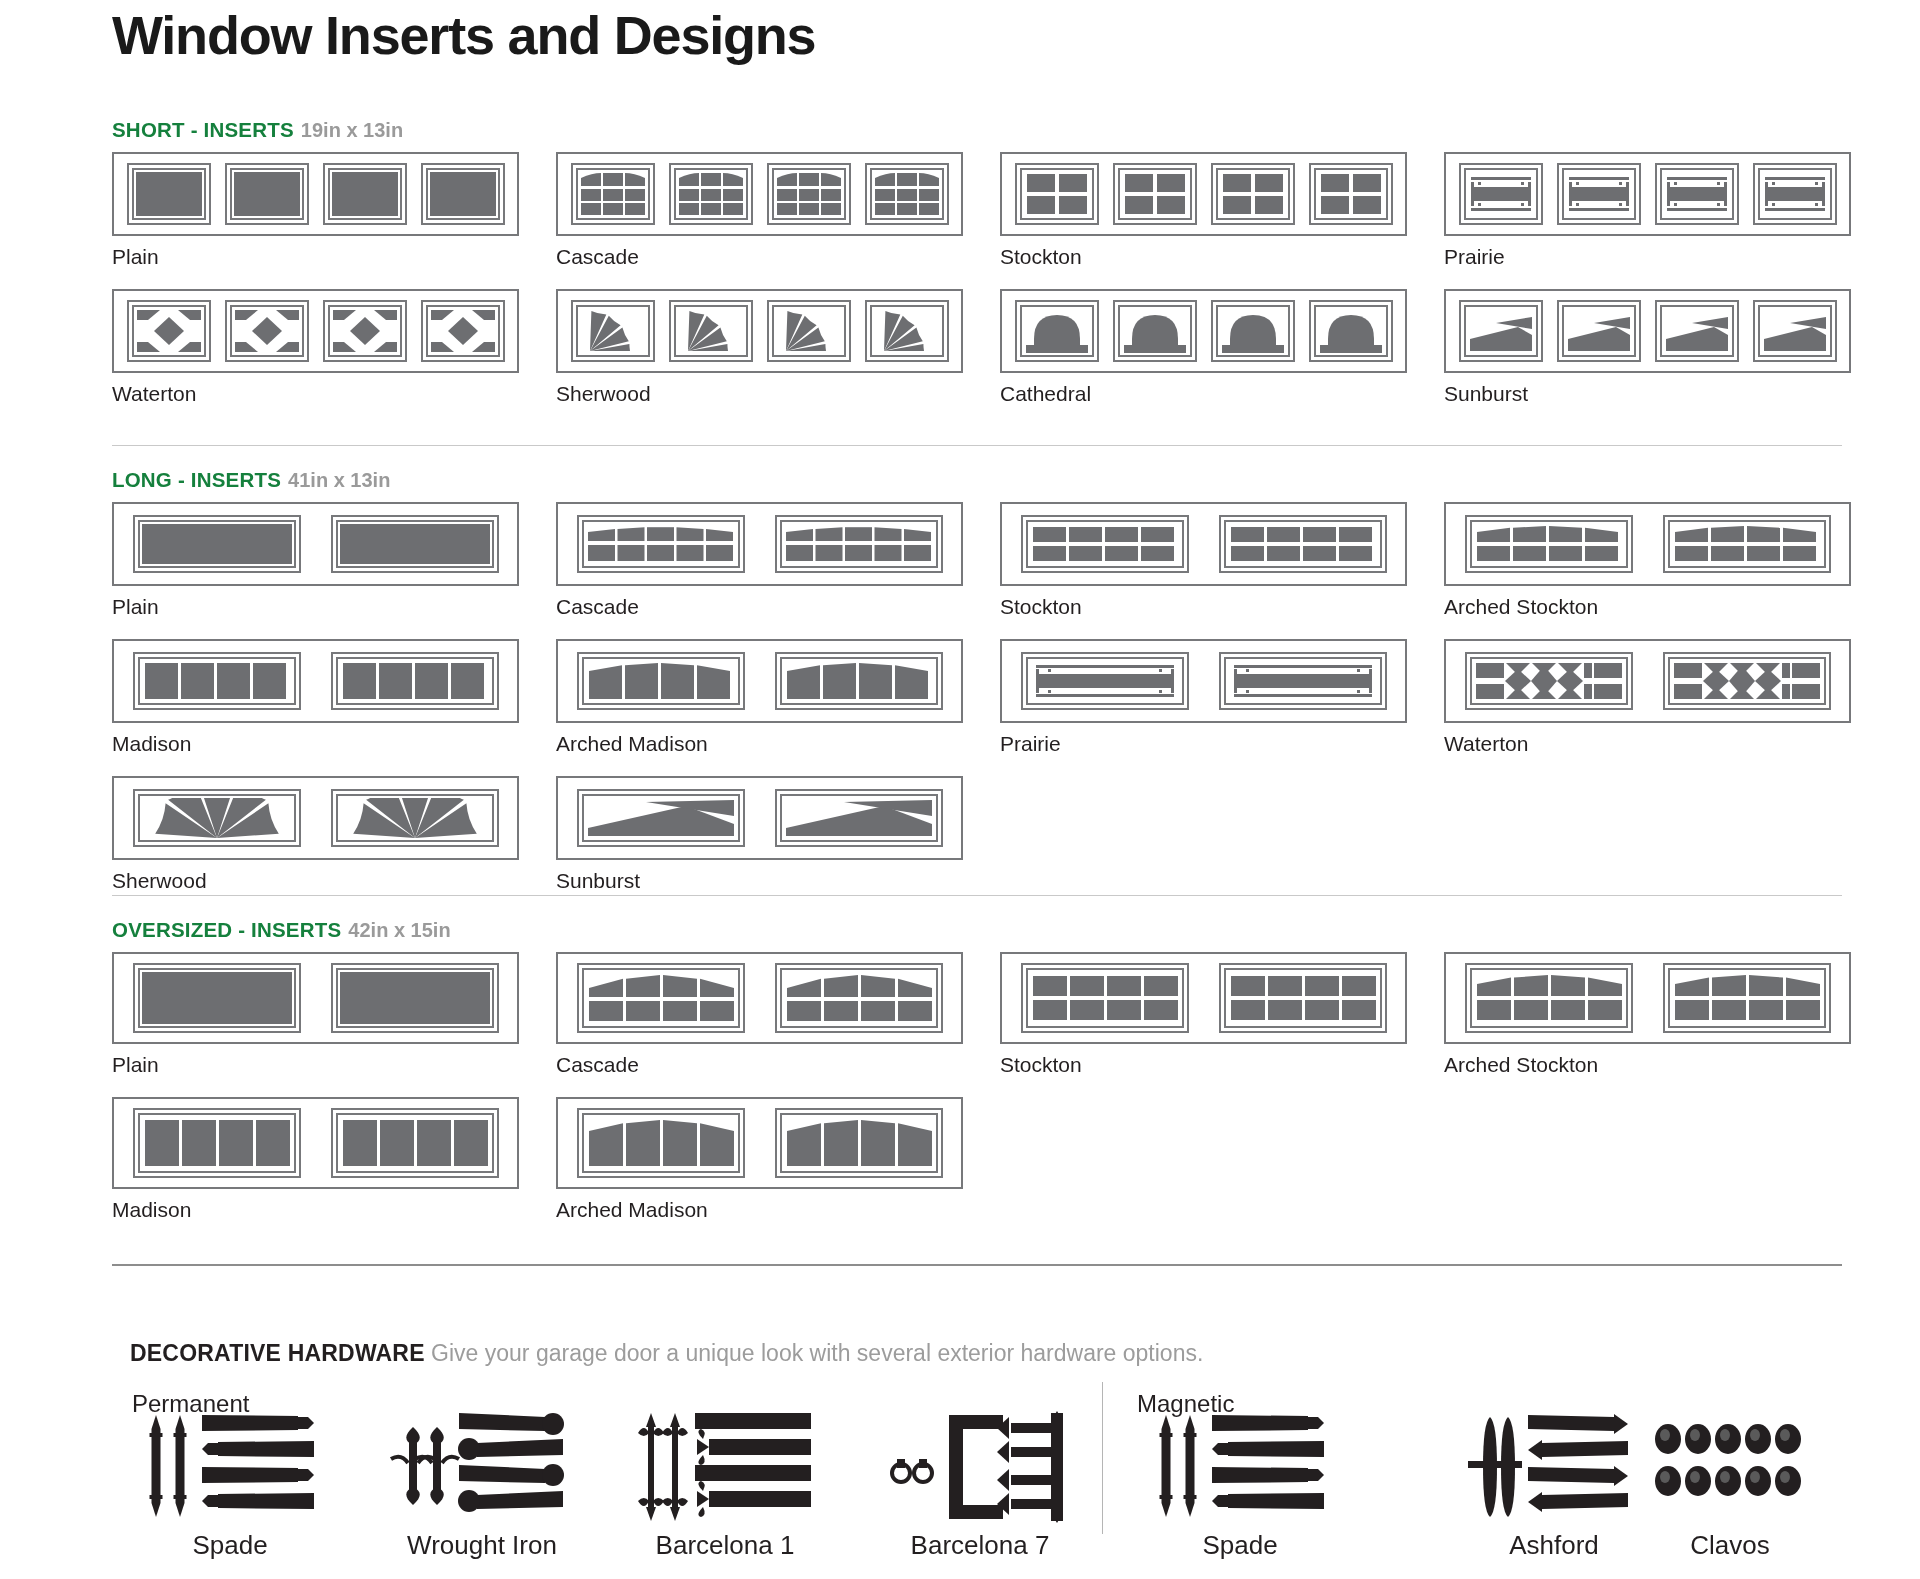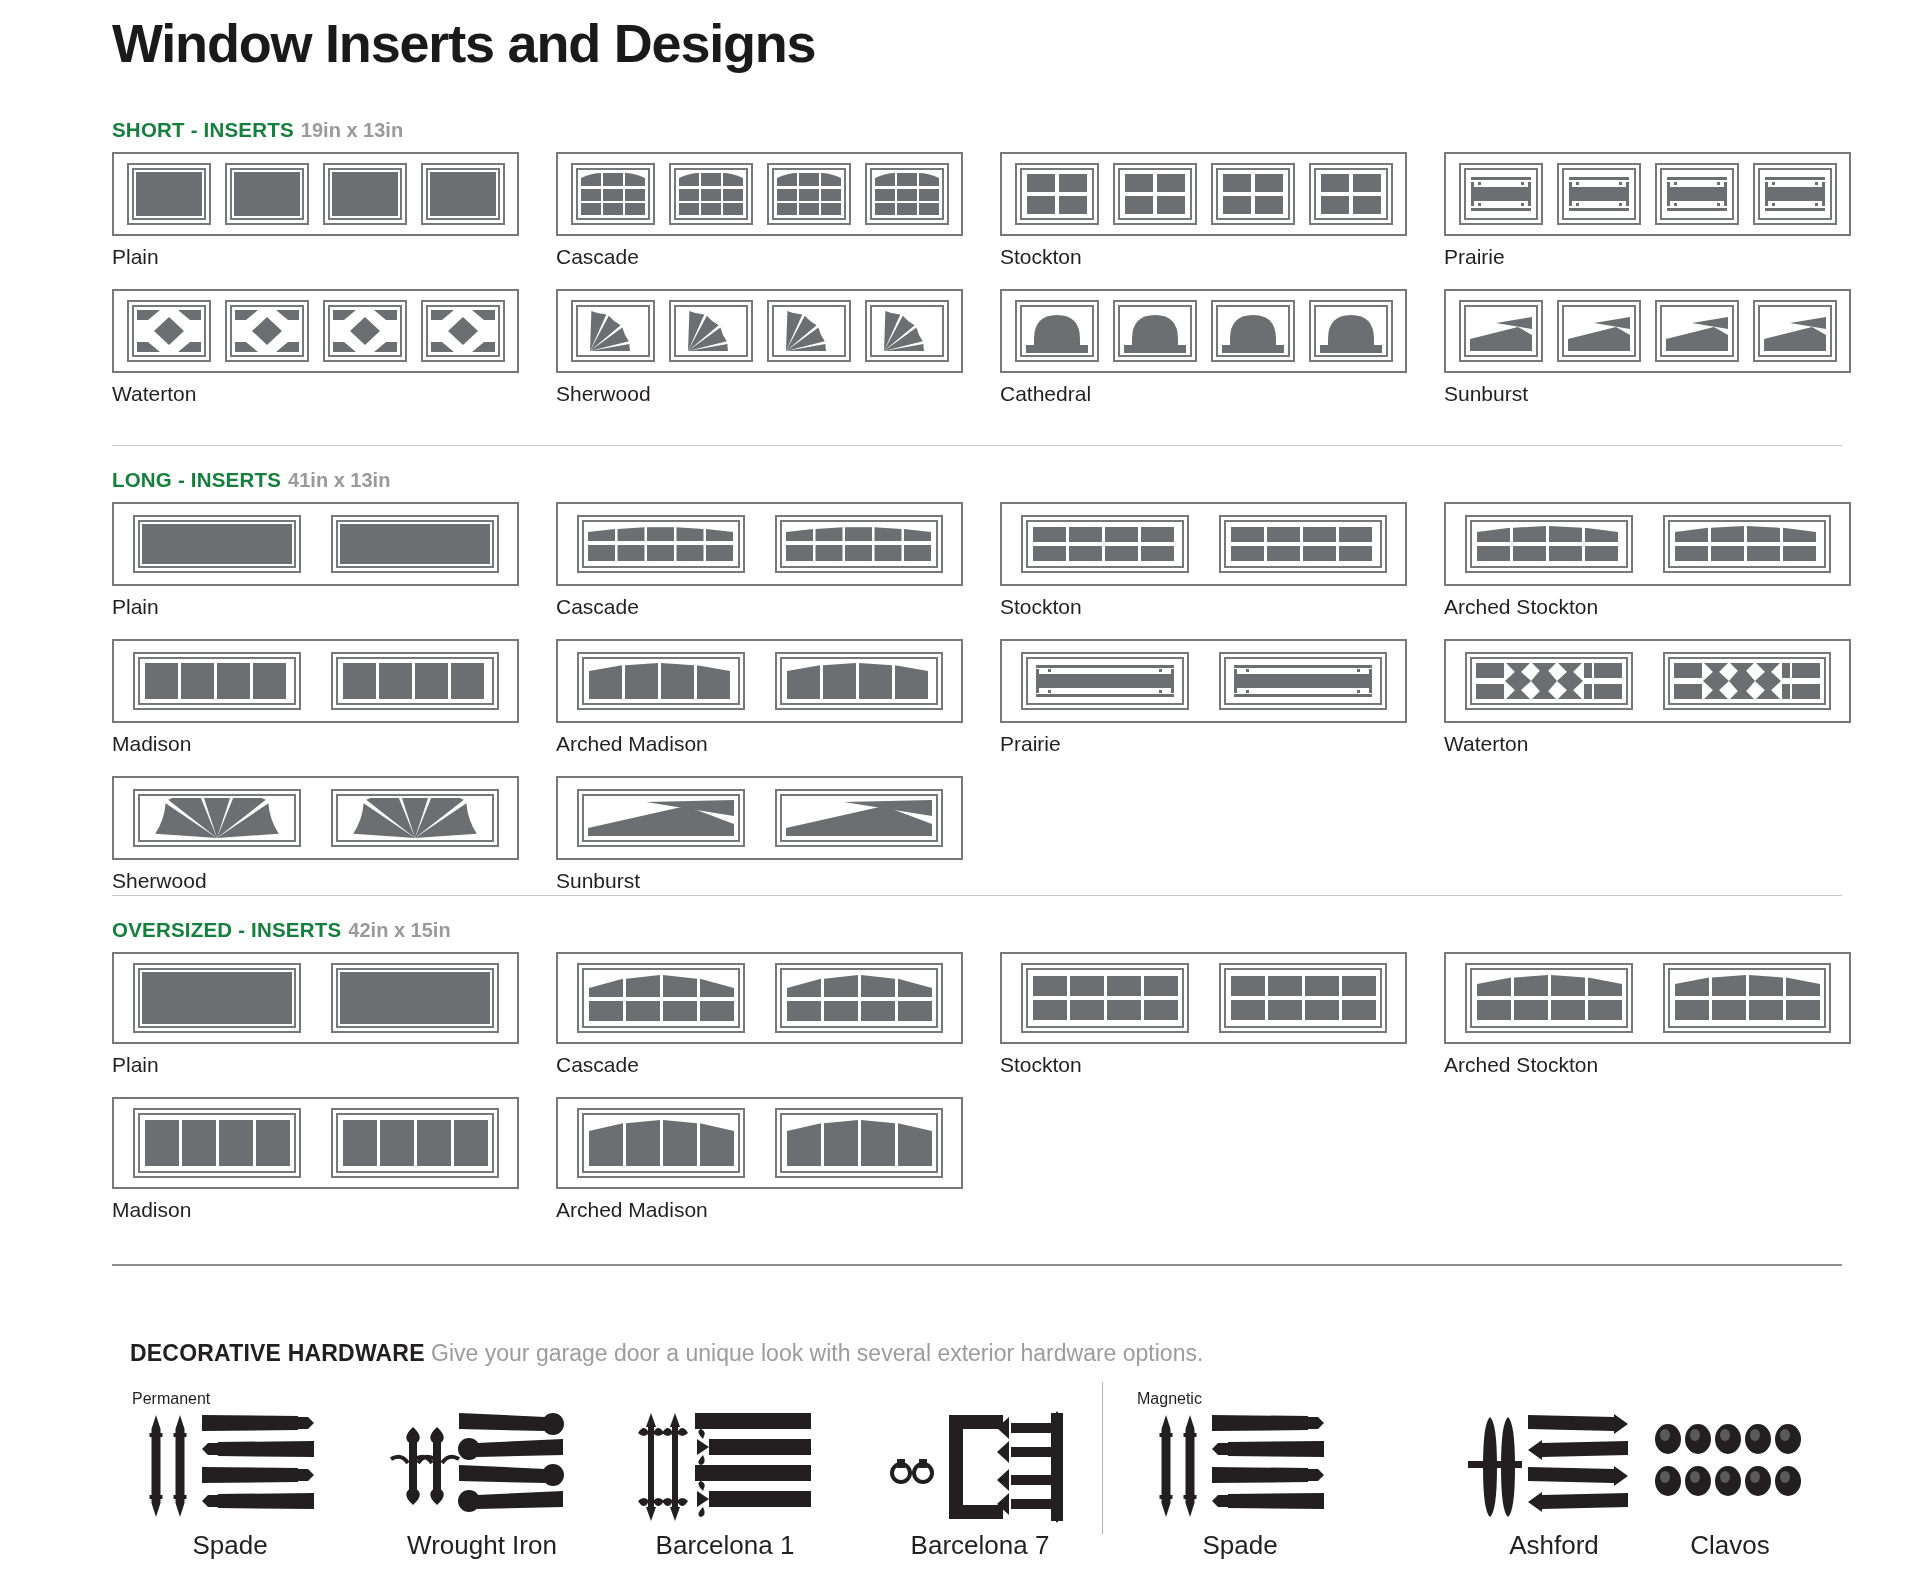--- a/index.html
+++ b/index.html
@@ -10,21 +10,21 @@
     background: #ffffff;
     font-family: "Liberation Sans", sans-serif;
     color: #231f20;
     overflow: hidden;
   }
   .page { position: relative; width: 1920px; height: 1579px; padding: 0; }
 
   
   .page-title {
     position: absolute;
-    left: 112px; top: 12px;
+    left: 112px; top: 4px;
     font-size: 54px;
     font-weight: bold;
     letter-spacing: -1.2px;
     color: #1a1a1a;
   }
 
   
   .section { position: absolute; left: 112px; width: 1730px; }
   .section-head { font-size: 20.5px; margin-bottom: 10px; white-space: nowrap; }
   .section-head .sh-name { font-weight: bold; color: #15803d; letter-spacing: 0.2px; }
@@ -71,21 +71,21 @@
   svg { display: block; }
 
   
   .divider { position: absolute; left: 112px; width: 1730px; height: 1px; background: #c9c9c9; }
   .divider.strong { height: 2px; background: #8d8d8d; }
 
   
   .hw-head { position:absolute; left:130px; font-size: 23px; white-space: nowrap; }
   .hw-head b { color:#231f20; letter-spacing:0.2px; }
   .hw-head span { color:#9c9c9c; font-weight:normal; }
-  .hw-subhead { position:absolute; font-size: 16px; color:#231f20; }
+  .hw-subhead { position:absolute; font-size: 24px; color:#231f20; }
   .hw-vrule { position:absolute; width:1px; background:#b5b5b5; }
   .hw-item { position:absolute; text-align:center; }
   .hw-item .hw-label { font-size: 26px; color:#231f20; margin-top: 8px; }
   .hw-art { display:flex; align-items:center; justify-content:center; height:110px; }
 </style>
 </head>
 <body>
 
 <div class="page">
 

